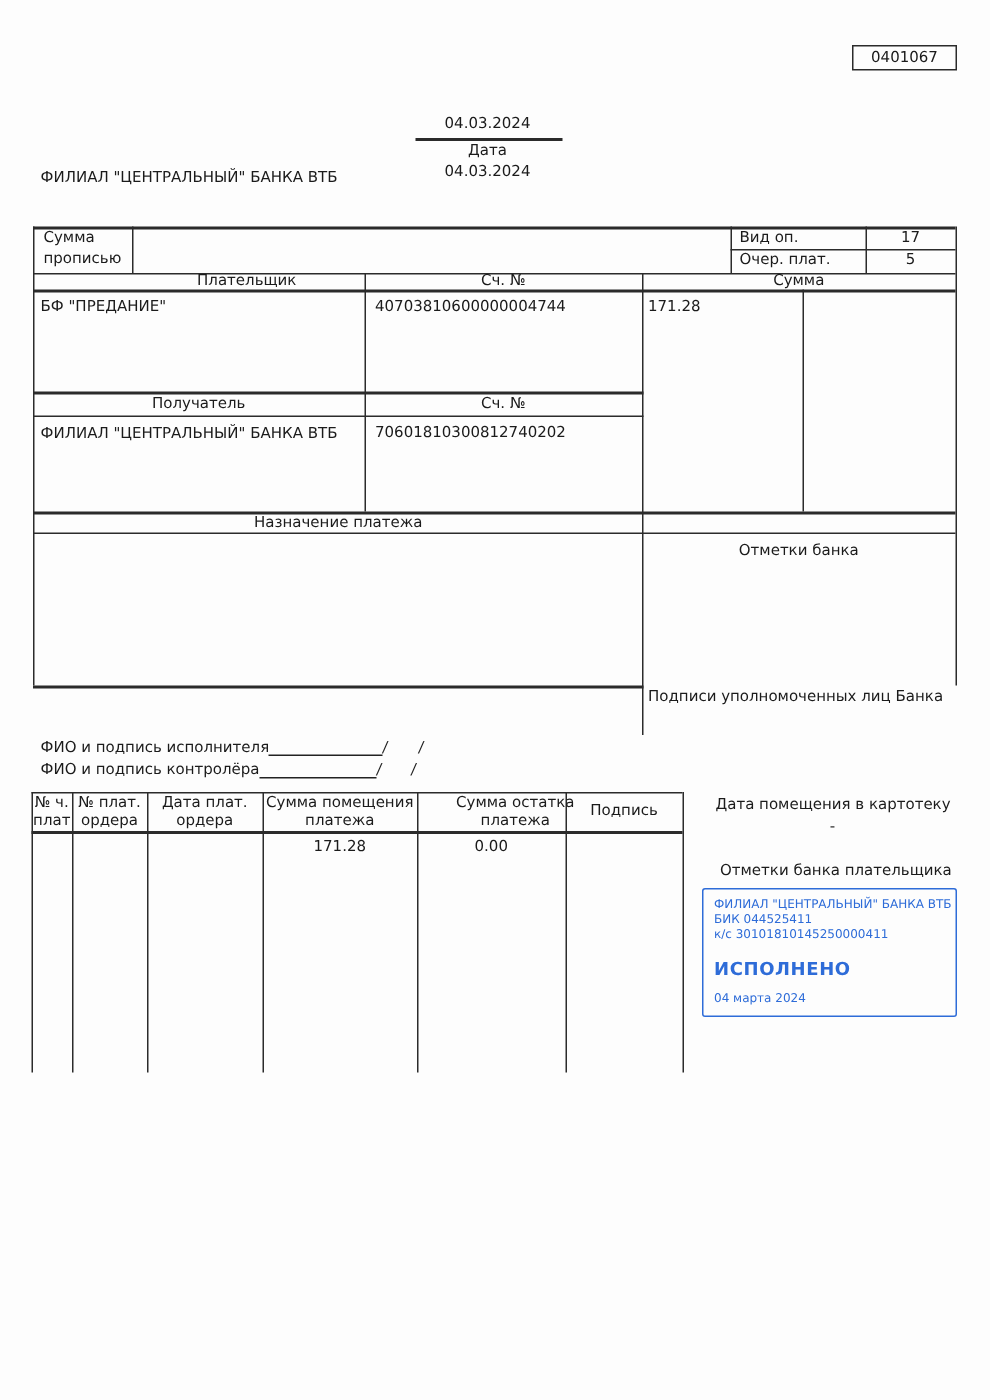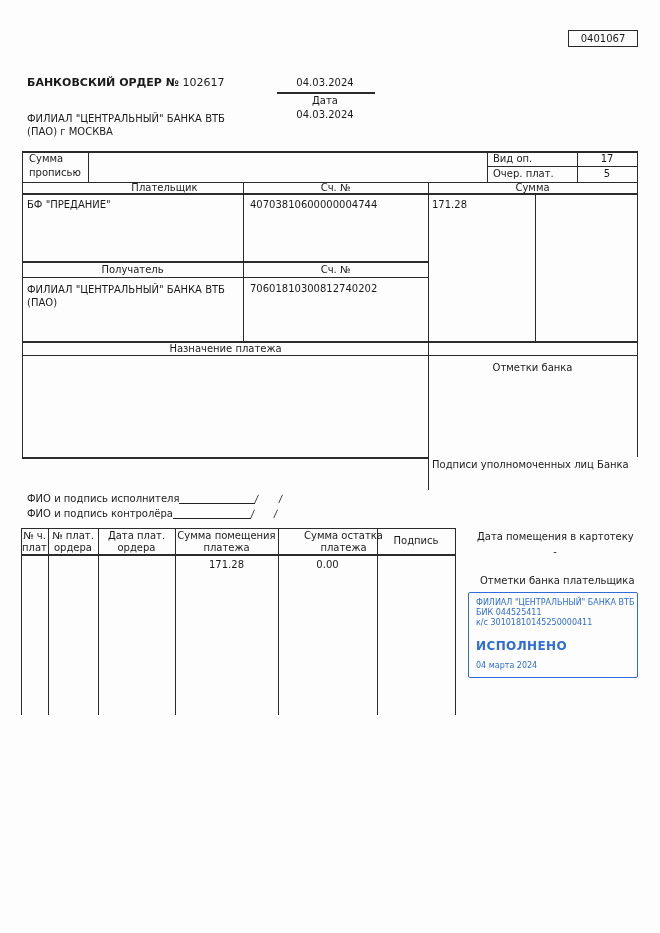--- a/index.html
+++ b/index.html
@@ -40,33 +40,28 @@
 </style>
 </head>
 <body>
 
 <div id="page">
 
   <div class="codebox">
     <span>0401067</span>
   </div>
 
-  <div class="abs" style="left:27px;top:76px;font-size:11px;white-space:nowrap;">
-    <span class="b">БАНКОВСКИЙ ОРДЕР №</span>
-    <span>102617</span>
-  </div>
 
   <div class="abs ctr" style="left:270px;top:77px;width:110px;">04.03.2024</div>
   <div class="hl2" style="left:277px;top:92px;width:98px;"></div>
   <div class="abs ctr" style="left:270px;top:95px;width:110px;">Дата</div>
   <div class="abs ctr" style="left:270px;top:109px;width:110px;">04.03.2024</div>
 
   <div class="abs lh13" style="left:27px;top:112px;">
     <div>ФИЛИАЛ "ЦЕНТРАЛЬНЫЙ" БАНКА ВТБ</div>
-    <div>(ПАО) г МОСКВА</div>
   </div>
 
   <div class="hl2" style="left:22px;top:151px;width:615px;"></div>
   <div class="hl" style="left:487px;top:166px;width:150px;"></div>
   <div class="hl" style="left:22px;top:182px;width:615px;"></div>
   <div class="hl2" style="left:22px;top:193px;width:615px;"></div>
   <div class="hl2" style="left:22px;top:261px;width:407px;"></div>
   <div class="hl" style="left:22px;top:277px;width:407px;"></div>
   <div class="hl2" style="left:22px;top:341px;width:615px;"></div>
   <div class="hl" style="left:22px;top:355px;width:615px;"></div>
@@ -96,21 +91,20 @@
 
   <div class="abs" style="left:27px;top:199px;">БФ "ПРЕДАНИЕ"</div>
   <div class="abs" style="left:250px;top:199px;">40703810600000004744</div>
   <div class="abs" style="left:432px;top:199px;">171.28</div>
 
   <div class="abs ctr" style="left:22px;top:264px;width:221px;">Получатель</div>
   <div class="abs ctr" style="left:243px;top:264px;width:185px;">Сч. №</div>
 
   <div class="abs lh13" style="left:27px;top:283px;">
     <div>ФИЛИАЛ "ЦЕНТРАЛЬНЫЙ" БАНКА ВТБ</div>
-    <div>(ПАО)</div>
   </div>
   <div class="abs" style="left:250px;top:283px;">70601810300812740202</div>
 
   <div class="abs ctr" style="left:22px;top:343px;width:407px;">Назначение платежа</div>
   <div class="abs ctr" style="left:428px;top:362px;width:209px;">Отметки банка</div>
   <div class="abs" style="left:432px;top:459px;white-space:nowrap;">Подписи уполномоченных лиц Банка</div>
 
   <div class="sigrow" style="left:27px;top:491px;">
     <span>ФИО и подпись исполнителя</span>
     <span class="sigline" style="width:76px;"></span>

